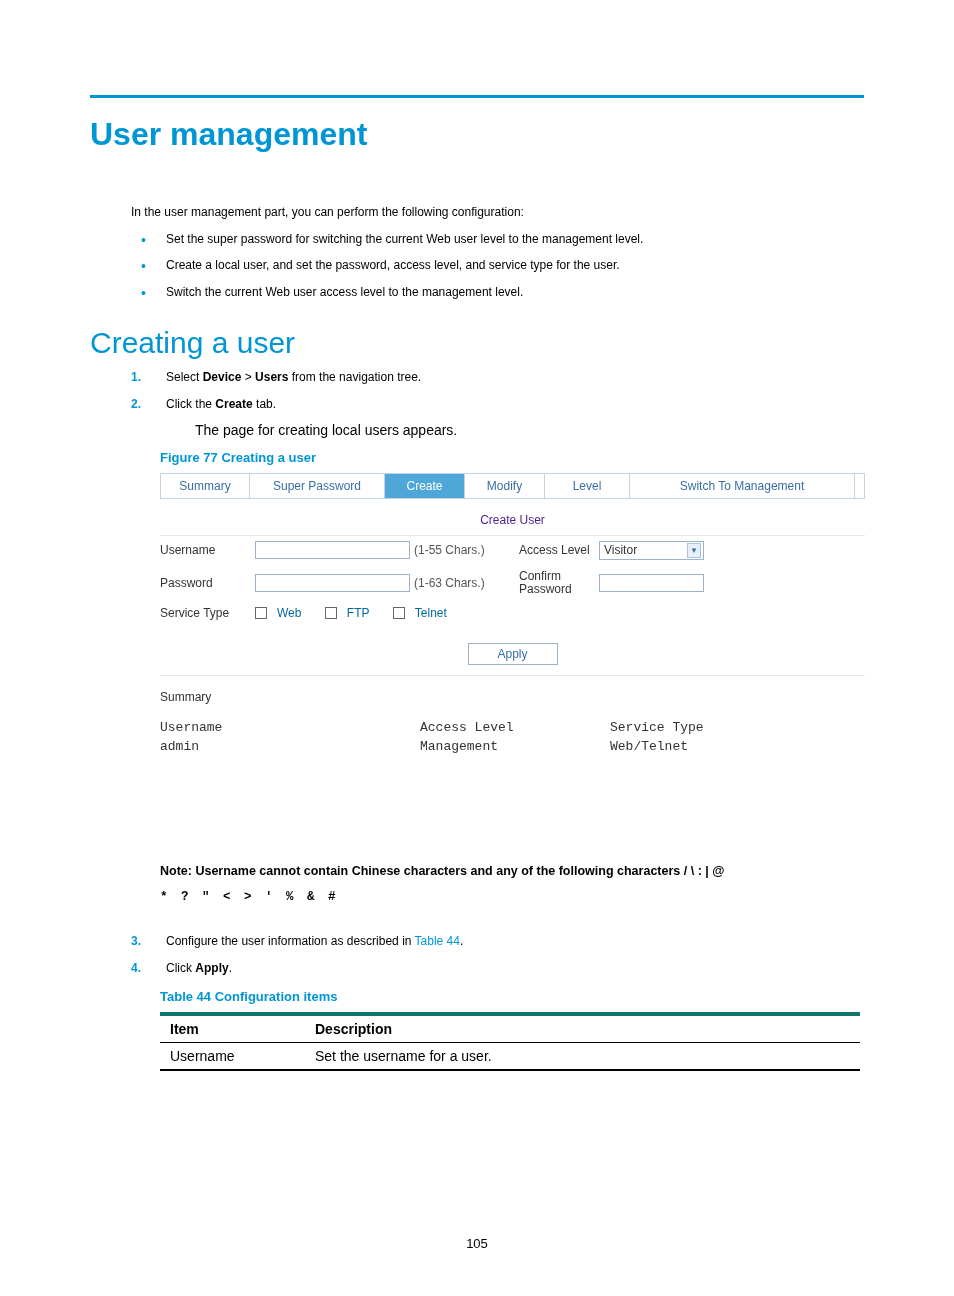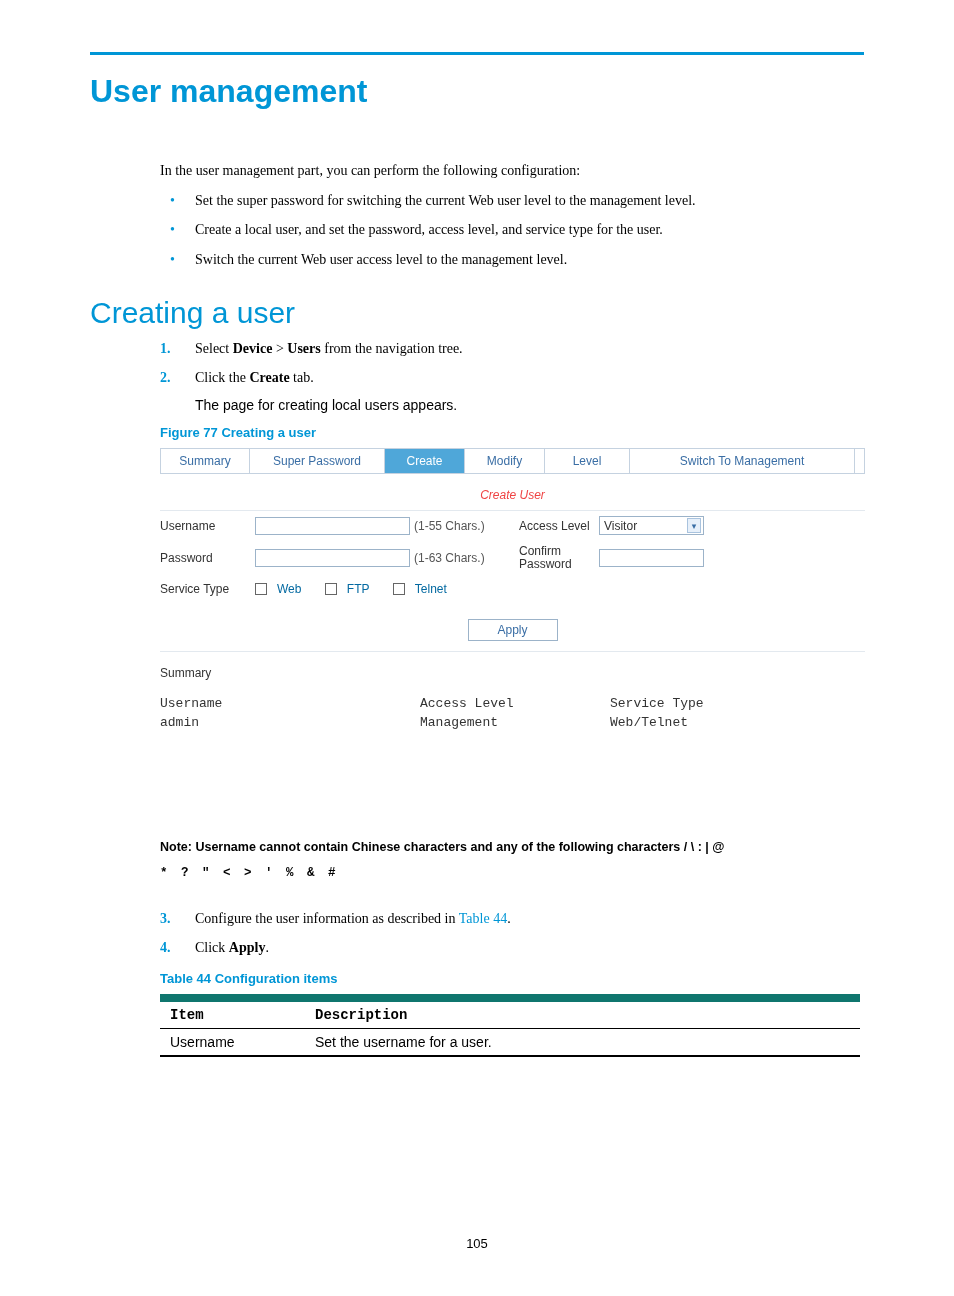--- a/index.html
+++ b/index.html
@@ -7,45 +7,44 @@
     margin: 0;
     background: #fff;
     font-family: Arial, Helvetica, sans-serif;
     color: #000;
     font-size: 14px;
   }
   .page {
     width: 954px;
     height: 1296px;
     position: relative;
-    padding: 52px 90px 0 90px;
+    padding: 95px 90px 0 90px;
   }
   .rule {
     border-top: 3px solid #0096d6;
     margin-bottom: 18px;
   }
   h1.main {
     font-family: Arial, Helvetica, sans-serif;
     color: #0096d6;
     font-weight: bold;
     font-size: 32px;
     margin: 0 0 50px 0;
   }
   h1.section {
     font-family: Arial, Helvetica, sans-serif;
     color: #0096d6;
     font-weight: normal;
     font-size: 30px;
     margin: 25px 0 8px 0;
   }
   .body-text {
-    margin-left: 70px;
+    margin-left: 41px;
     line-height: 1.55;
-    font-size: 14px;
-    font-family: Liberation Serif, serif;
+    font-size: 12px;
   }
   ul.bullets {
     list-style: none;
     padding: 0;
     margin: 8px 0 0 0;
   }
   ul.bullets li {
     position: relative;
     padding-left: 35px;
     margin-bottom: 8px;
@@ -111,25 +110,24 @@
     align-items:center;
     justify-content:center;
     padding: 0 10px;
     white-space: nowrap;
   }
   .tab:first-child { border-left: 1px solid #c5d2e0; }
   .tab.active { background: #4fa7d9; color: #fff; }
   .tab.end { flex: 0 0 10px; padding:0;}
   .panel-title {
     text-align: center;
-    color: #ef4444;
+    color: #4c1d95;
     padding: 14px 0 8px 0;
     font-size: 12px;
     border-bottom: 1px solid #e3e9ef;
-    font-style: italic;
   }
   .formrow {
     display:flex;
     align-items:center;
     padding: 5px 0;
   }
   .formrow .lbl { width: 95px; color:#333; }
   .formrow .inp { width: 155px; height:18px; border:1px solid #9cb3c9; margin-right:4px; background:#fff;}
   .formrow .hint { color:#555; width:85px; }
   .formrow .lbl2 { width: 100px; padding-left:20px; color:#333;}
@@ -162,21 +160,21 @@
   .cfg-table {
     margin: 6px 0 0 70px;
     width: 700px;
     border-collapse: collapse;
   }
   .cfg-table th, .cfg-table td {
     text-align:left;
     padding: 5px 10px;
     font-size: 14px;
   }
-  .cfg-table thead tr { border-top: 8px solid #0f766e; border-bottom: 1px solid #000; font-family: Liberation Mono, monospace;}
+  .cfg-table thead tr { border-top: 4px solid #0f766e; border-bottom: 1px solid #000;}
   .cfg-table th { font-weight: bold; }
   .cfg-table tbody tr { border-bottom: 2px solid #000; }
 
   .pagenum {
     position:absolute;
     bottom: 45px;
     left:0; right:0;
     text-align:center;
     font-size:13px;
   }

